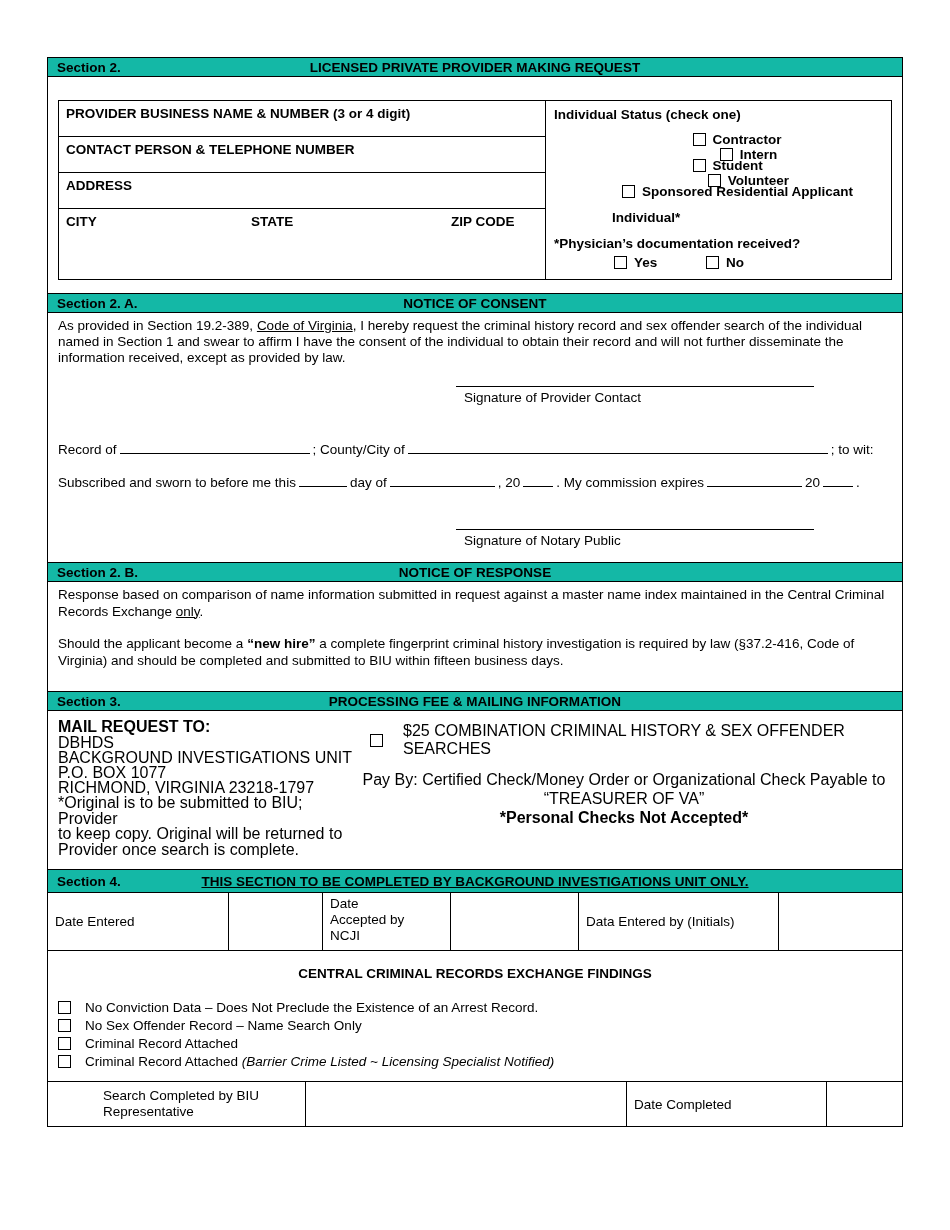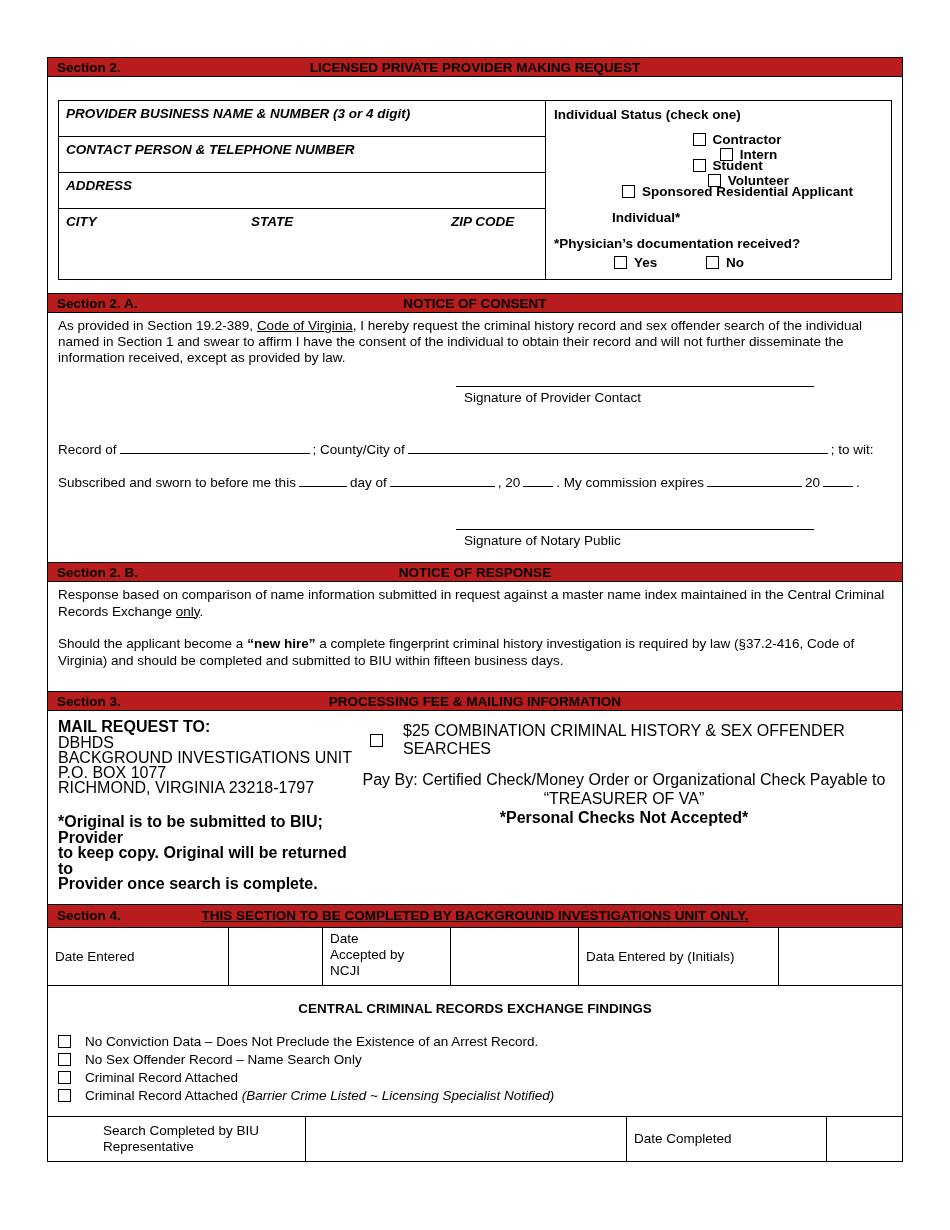--- a/index.html
+++ b/index.html
@@ -2,32 +2,32 @@
 <html><head>
 <meta charset="utf-8">
 <style>
   * { margin:0; padding:0; box-sizing:border-box; }
   html,body { background:#fff; }
   body { width:950px; height:1230px; font-family:"Liberation Sans","DejaVu Sans",sans-serif; color:#000; }
   .page { position:relative; width:950px; height:1230px; background:#fff; overflow:hidden; }
   .form { position:absolute; left:47px; top:57px; width:856px; border:1px solid #000; border-top:none; background:#fff; }
 
   
-  .bar { position:relative; display:flex; align-items:center; background:#b91c1c; border-top:1px solid #000; border-bottom:1px solid #000; height:20px; padding:0 9px; }
+  .bar { position:relative; display:flex; align-items:center; background:#14b8a6; border-top:1px solid #000; border-bottom:1px solid #000; height:20px; padding:0 9px; }
   .bar .lbl { font-weight:bold; font-size:13.5px; z-index:1; position:relative; }
   .bar .ttl { position:absolute; left:0; right:0; text-align:center; font-weight:bold; font-size:13.5px; }
   .bar.tall { height:24px; }
   .u { text-decoration:underline; }
   .b { font-weight:bold; }
   .i { font-style:italic; }
 
   
   .provider-wrap { padding:23px 10px 13px; }
   .provider-box { display:flex; border:1px solid #000; min-height:180px; }
-  .pleft { width:487px; border-right:1px solid #000; display:flex; flex-direction:column;font-style:italic; }
+  .pleft { width:487px; border-right:1px solid #000; display:flex; flex-direction:column; }
   .prow { border-bottom:1px solid #000; padding:5px 7px; font-weight:bold; font-size:13.5px; height:36px; }
   .prow.last { border-bottom:none; height:70px; display:flex; align-items:flex-start; padding:5px 7px; flex:1; }
   .csz-city { width:185px; } .csz-state { width:200px; }
   .pright { flex:1; padding:6px 8px; font-size:13.5px; }
   .status-title { font-weight:bold; margin-bottom:10px; }
   .opt-row { display:flex; align-items:center; margin:9px 0 0 60px; height:17px;flex-direction:column; }
   .opt-row.sponsored { margin-left:38px; }
   .opt-item { display:inline-flex; align-items:center; gap:7px; font-weight:bold; }
   .opt-item.w { width:112px; }
   .individual-line { margin:9px 0 0 58px; font-weight:bold; height:17px; }
@@ -52,21 +52,21 @@
 
   
   .response { padding:5px 10px 22px; font-size:13.5px; }
   .response p { line-height:16.5px; }
   .response p + p { margin-top:16px; }
 
   
   .s3 { display:flex; padding:8px 10px 12px; font-size:16px; }
   .s3-left { width:298px; line-height:15.5px; }
   .s3-left .addr { line-height:15.2px; }
-  .orig-note { margin-top:19px; font-weight:bold; line-height:15.5px; }
+  .orig-note { font-weight:normal; line-height:15.5px; }
   .s3-right { flex:1; }
   .fee-row { display:flex; align-items:center; gap:20px; margin:3px 0 0 14px; }
   .payby { text-align:center; margin-top:13px; }
   .payee { text-align:center; margin-top:1px; }
   .personal { text-align:center; font-weight:bold; margin-top:1px; }
 
   
   .t-row1 { display:flex; border-bottom:1px solid #000; height:58px; font-size:13.5px; }
   .t-row1 .c { border-right:1px solid #000; padding:3px 7px; }
   .t-row1 .c:last-child { border-right:none; }

